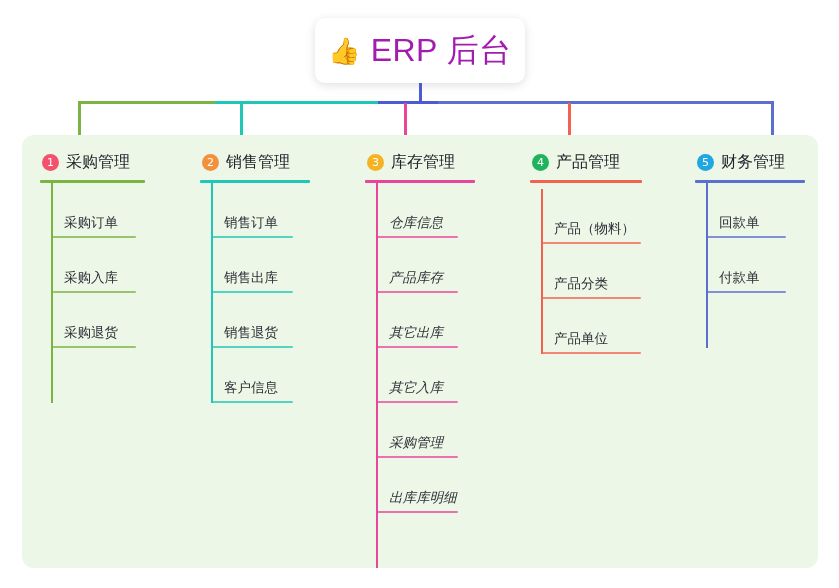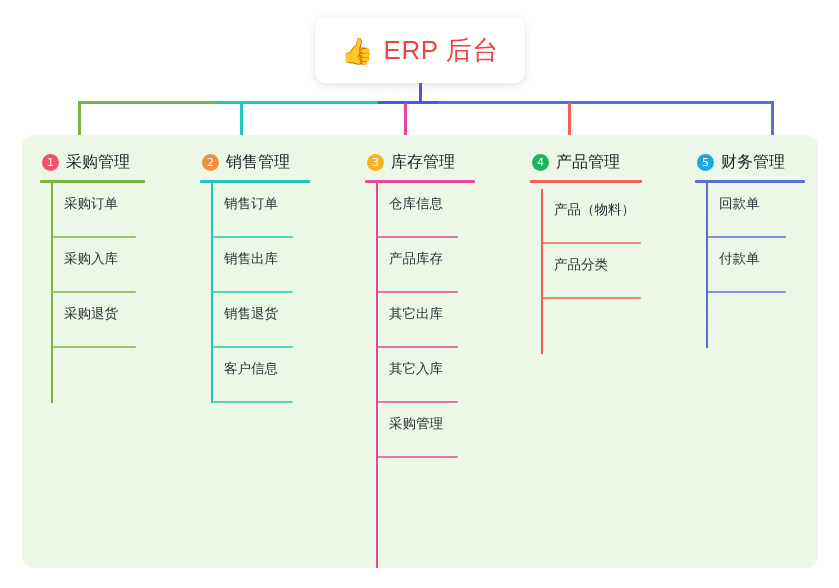--- a/index.html
+++ b/index.html
@@ -18,21 +18,21 @@
     left:315px;top:18px;
     width:210px;height:65px;
     background:#ffffff;
     border-radius:10px;
     box-shadow:0 2px 10px rgba(0,0,0,.13);
     display:flex;align-items:center;justify-content:center;
     box-sizing:border-box;
   }
   .title-inner{display:flex;align-items:center;gap:10px;}
   .thumb-icon{font-size:26px;line-height:1;color:#f5b324;}
-  .title-text{font-size:26px;color:#ef4444;letter-spacing:.5px;white-space:nowrap;text-align:right;}
+  .title-text{font-size:32px;color:#a21caf;letter-spacing:.5px;white-space:nowrap;text-align:right;}
 
   
   .conn{position:absolute;}
   .v-root{left:419px;top:83px;width:3px;height:20px;background:#4c5bd4;}
   .bus{position:absolute;top:101px;height:3px;}
   .drop{position:absolute;top:103px;width:3px;height:40px;}
 
   
   .panel{
     position:absolute;
@@ -55,21 +55,21 @@
     text-align:center;flex:0 0 auto;
     font-family:"DejaVu Sans",sans-serif;
   }
   .col-title{font-size:16px;color:#21252b;}
   .head-rule{height:3px;border-radius:1px;margin-top:4px;}
 
   .items{position:relative;margin-top:0;}
   .spine{position:absolute;left:11px;top:0;width:2px;}
   .item{position:relative;height:55px;}
   .item-label{
-    position:absolute;left:24px;bottom:25px;
+    position:absolute;left:24px;bottom:6px;
     font-size:13.5px;color:#2b2f36;white-space:nowrap;
   }
   .item-rule{
     position:absolute;left:11px;bottom:0;
     height:2px;border-radius:1px;
   }
 </style>
 </head>
 <body>
 
@@ -144,60 +144,68 @@
               <div class="item-rule" style="width: 82px; background: rgb(33, 199, 182); opacity: 0.75;"></div>
             </div>
           </div>
         </div>
         <div class="col" style="left: 343px; top: 13px;">
           <div class="col-head">
             <span class="badge" style="background: rgb(245, 179, 36);">3</span>
             <span class="col-title">库存管理</span>
           </div>
           <div class="head-rule" style="width: 110px; background: rgb(232, 69, 155);"></div>
-          <div class="items" style="height: 385px;">
+          <div class="items" style="height: 385px; font-style: italic;">
             <div class="spine" style="height: 385px; background: rgb(232, 69, 155);"></div>
             <div class="item">
               <span class="item-label">仓库信息</span>
               <div class="item-rule" style="width: 82px; background: rgb(232, 69, 155); opacity: 0.75;"></div>
             </div>
             <div class="item">
               <span class="item-label">产品库存</span>
               <div class="item-rule" style="width: 82px; background: rgb(232, 69, 155); opacity: 0.75;"></div>
             </div>
             <div class="item">
               <span class="item-label">其它出库</span>
               <div class="item-rule" style="width: 82px; background: rgb(232, 69, 155); opacity: 0.75;"></div>
             </div>
             <div class="item">
               <span class="item-label">其它入库</span>
               <div class="item-rule" style="width: 82px; background: rgb(232, 69, 155); opacity: 0.75;"></div>
             </div>
             <div class="item">
               <span class="item-label">采购管理</span>
+              <div class="item-rule" style="width: 82px; background: rgb(232, 69, 155); opacity: 0.75;"></div>
+            </div>
+            <div class="item">
+              <span class="item-label">出库库明细</span>
               <div class="item-rule" style="width: 82px; background: rgb(232, 69, 155); opacity: 0.75;"></div>
             </div>
           </div>
         </div>
         <div class="col" style="left: 508px; top: 13px;">
           <div class="col-head">
             <span class="badge" style="background: rgb(31, 179, 91);">4</span>
             <span class="col-title">产品管理</span>
           </div>
           <div class="head-rule" style="width: 112px; background: rgb(244, 97, 79);"></div>
           <div class="items" style="height: 165px; margin-top: 6px;">
             <div class="spine" style="height: 165px; background: rgb(244, 97, 79);"></div>
             <div class="item">
               <span class="item-label">产品（物料）</span>
               <div class="item-rule" style="width: 100px; background: rgb(244, 97, 79); opacity: 0.75;"></div>
             </div>
             <div class="item">
               <span class="item-label">产品分类</span>
               <div class="item-rule" style="width: 100px; background: rgb(244, 97, 79); opacity: 0.75;"></div>
             </div>
+            <div class="item">
+              <span class="item-label">产品单位</span>
+              <div class="item-rule" style="width: 100px; background: rgb(244, 97, 79); opacity: 0.75;"></div>
+            </div>
           </div>
         </div>
         <div class="col" style="left: 673px; top: 13px;">
           <div class="col-head">
             <span class="badge" style="background: rgb(30, 167, 224);">5</span>
             <span class="col-title">财务管理</span>
           </div>
           <div class="head-rule" style="width: 110px; background: rgb(91, 111, 208);"></div>
           <div class="items" style="height: 165px;">
             <div class="spine" style="height: 165px; background: rgb(91, 111, 208);"></div>

